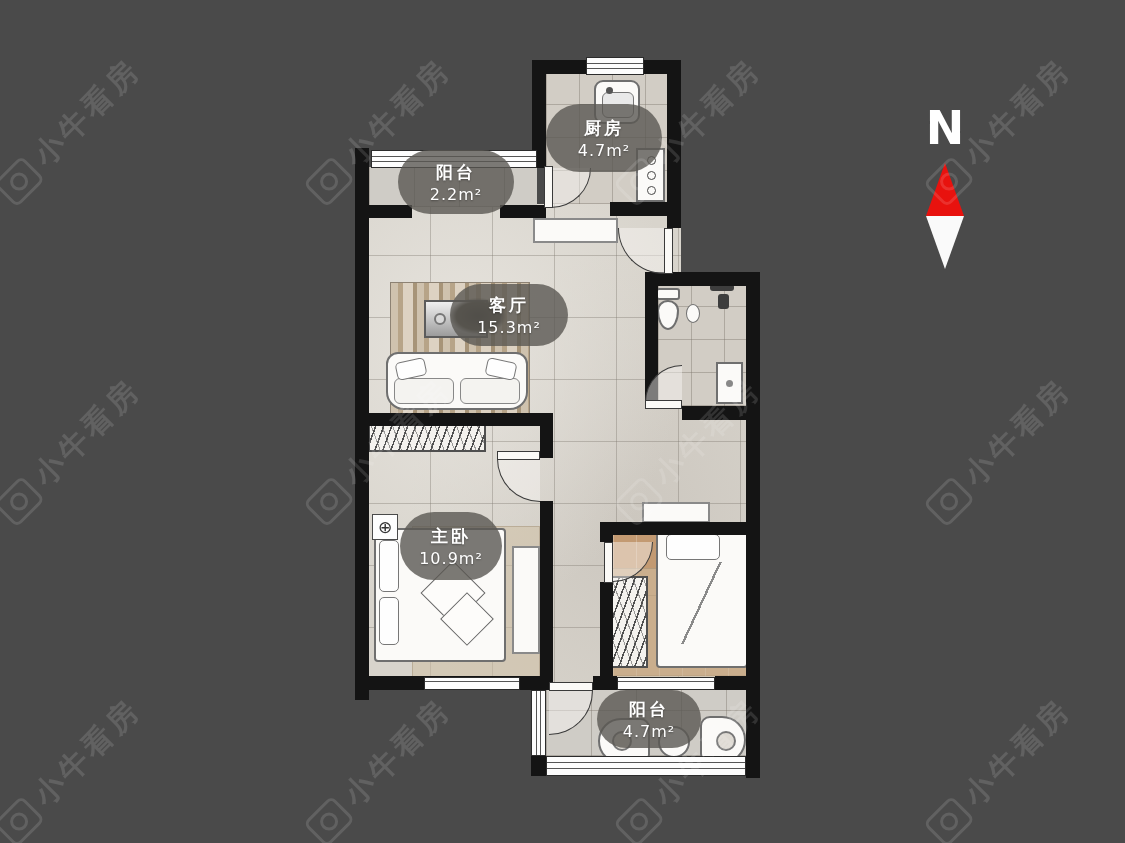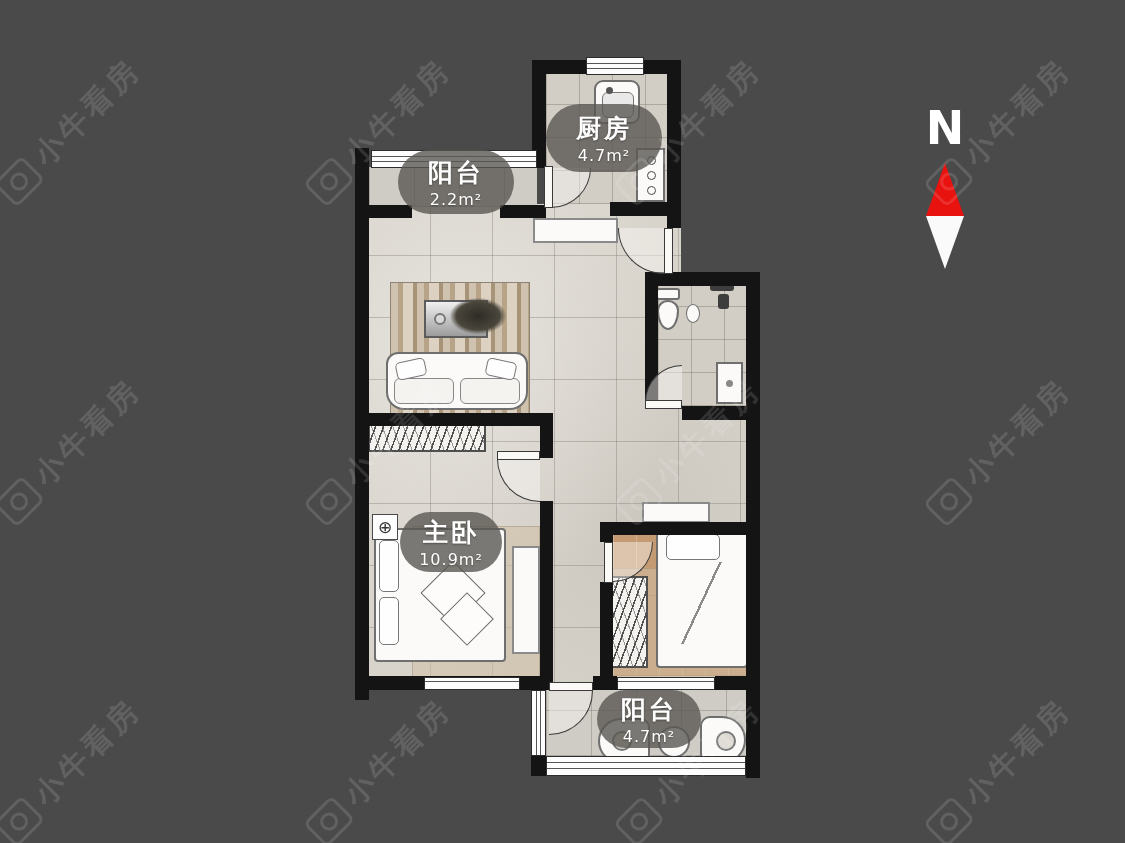--- a/index.html
+++ b/index.html
@@ -57,21 +57,21 @@
   .plant{z-index:9;background:radial-gradient(ellipse at 50% 50%, #2e2c26 0%, #4a463c 55%, transparent 72%);}
   .pillow{position:absolute;background:#fefefe;border:1.4px solid #777;border-radius:5px;z-index:9;}
   .diamond{position:absolute;background:#fdfcfa;border:1.5px solid #666;transform:rotate(45deg);z-index:9;}
   .oval{border-radius:50%;}
   .darkfix{z-index:9;background:#3d3d3d;border-radius:3px;}
   .fold{z-index:9;background:linear-gradient(115deg, transparent 48.5%, #8a8a8a 48.5%, #8a8a8a 50.5%, transparent 50.5%);}
   
   .pill{position:absolute;z-index:30;background:rgba(90,87,82,.80);border-radius:50px;
       color:#fff;display:flex;flex-direction:column;align-items:center;justify-content:center;gap:1px;
       text-shadow:0 1px 2px rgba(0,0,0,.35);}
-  .pill .rname{font-size:25px;font-weight:700;letter-spacing:3px;}
+  .pill .rname{font-size:17px;font-weight:700;letter-spacing:3px;}
   .pill .rarea{font-size:16px;font-weight:500;letter-spacing:1px;}
   
   .compass{position:absolute;z-index:40;}
   .compass .n{color:#fff;font-size:46px;font-weight:700;text-align:center;line-height:1;}
   .tri{width:0;height:0;margin:0 auto;}
   .tri-red{border-left:19px solid transparent;border-right:19px solid transparent;border-bottom:53px solid #e8120e;margin-top:12px;}
   .tri-white{border-left:19px solid transparent;border-right:19px solid transparent;border-top:53px solid #fafafa;}
   
   .wm{position:absolute;z-index:50;display:flex;align-items:center;gap:9px;
       transform:translate(-50%,-50%) rotate(-45deg);color:rgba(255,255,255,.13);
@@ -198,21 +198,25 @@
   <i class="arc br" style="left:549px;top:691px;width:44px;height:44px"></i>
 
   <div class="pill" style="left:546px;top:104px;width:116px;height:68px">
     <span class="rname">厨房</span>
     <span class="rarea">4.7m²</span>
   </div>
   <div class="pill" style="left:398px;top:150px;width:116px;height:64px">
     <span class="rname">阳台</span>
     <span class="rarea">2.2m²</span>
   </div>
-  <div class="pill" style="left:400px;top:512px;width:102px;height:60px">
+  <div class="pill" style="left:450px;top:284px;width:118px;height:62px">
+    <span class="rname">客厅</span>
+    <span class="rarea">15.3m²</span>
+  </div>
+  <div class="pill" style="left:400px;top:512px;width:102px;height:68px">
     <span class="rname">主卧</span>
     <span class="rarea">10.9m²</span>
   </div>
   <div class="pill" style="left:597px;top:690px;width:104px;height:58px">
     <span class="rname">阳台</span>
     <span class="rarea">4.7m²</span>
   </div>
 
   <div class="compass" style="left:906px;top:105px;width:78px">
     <div class="n">N</div>

